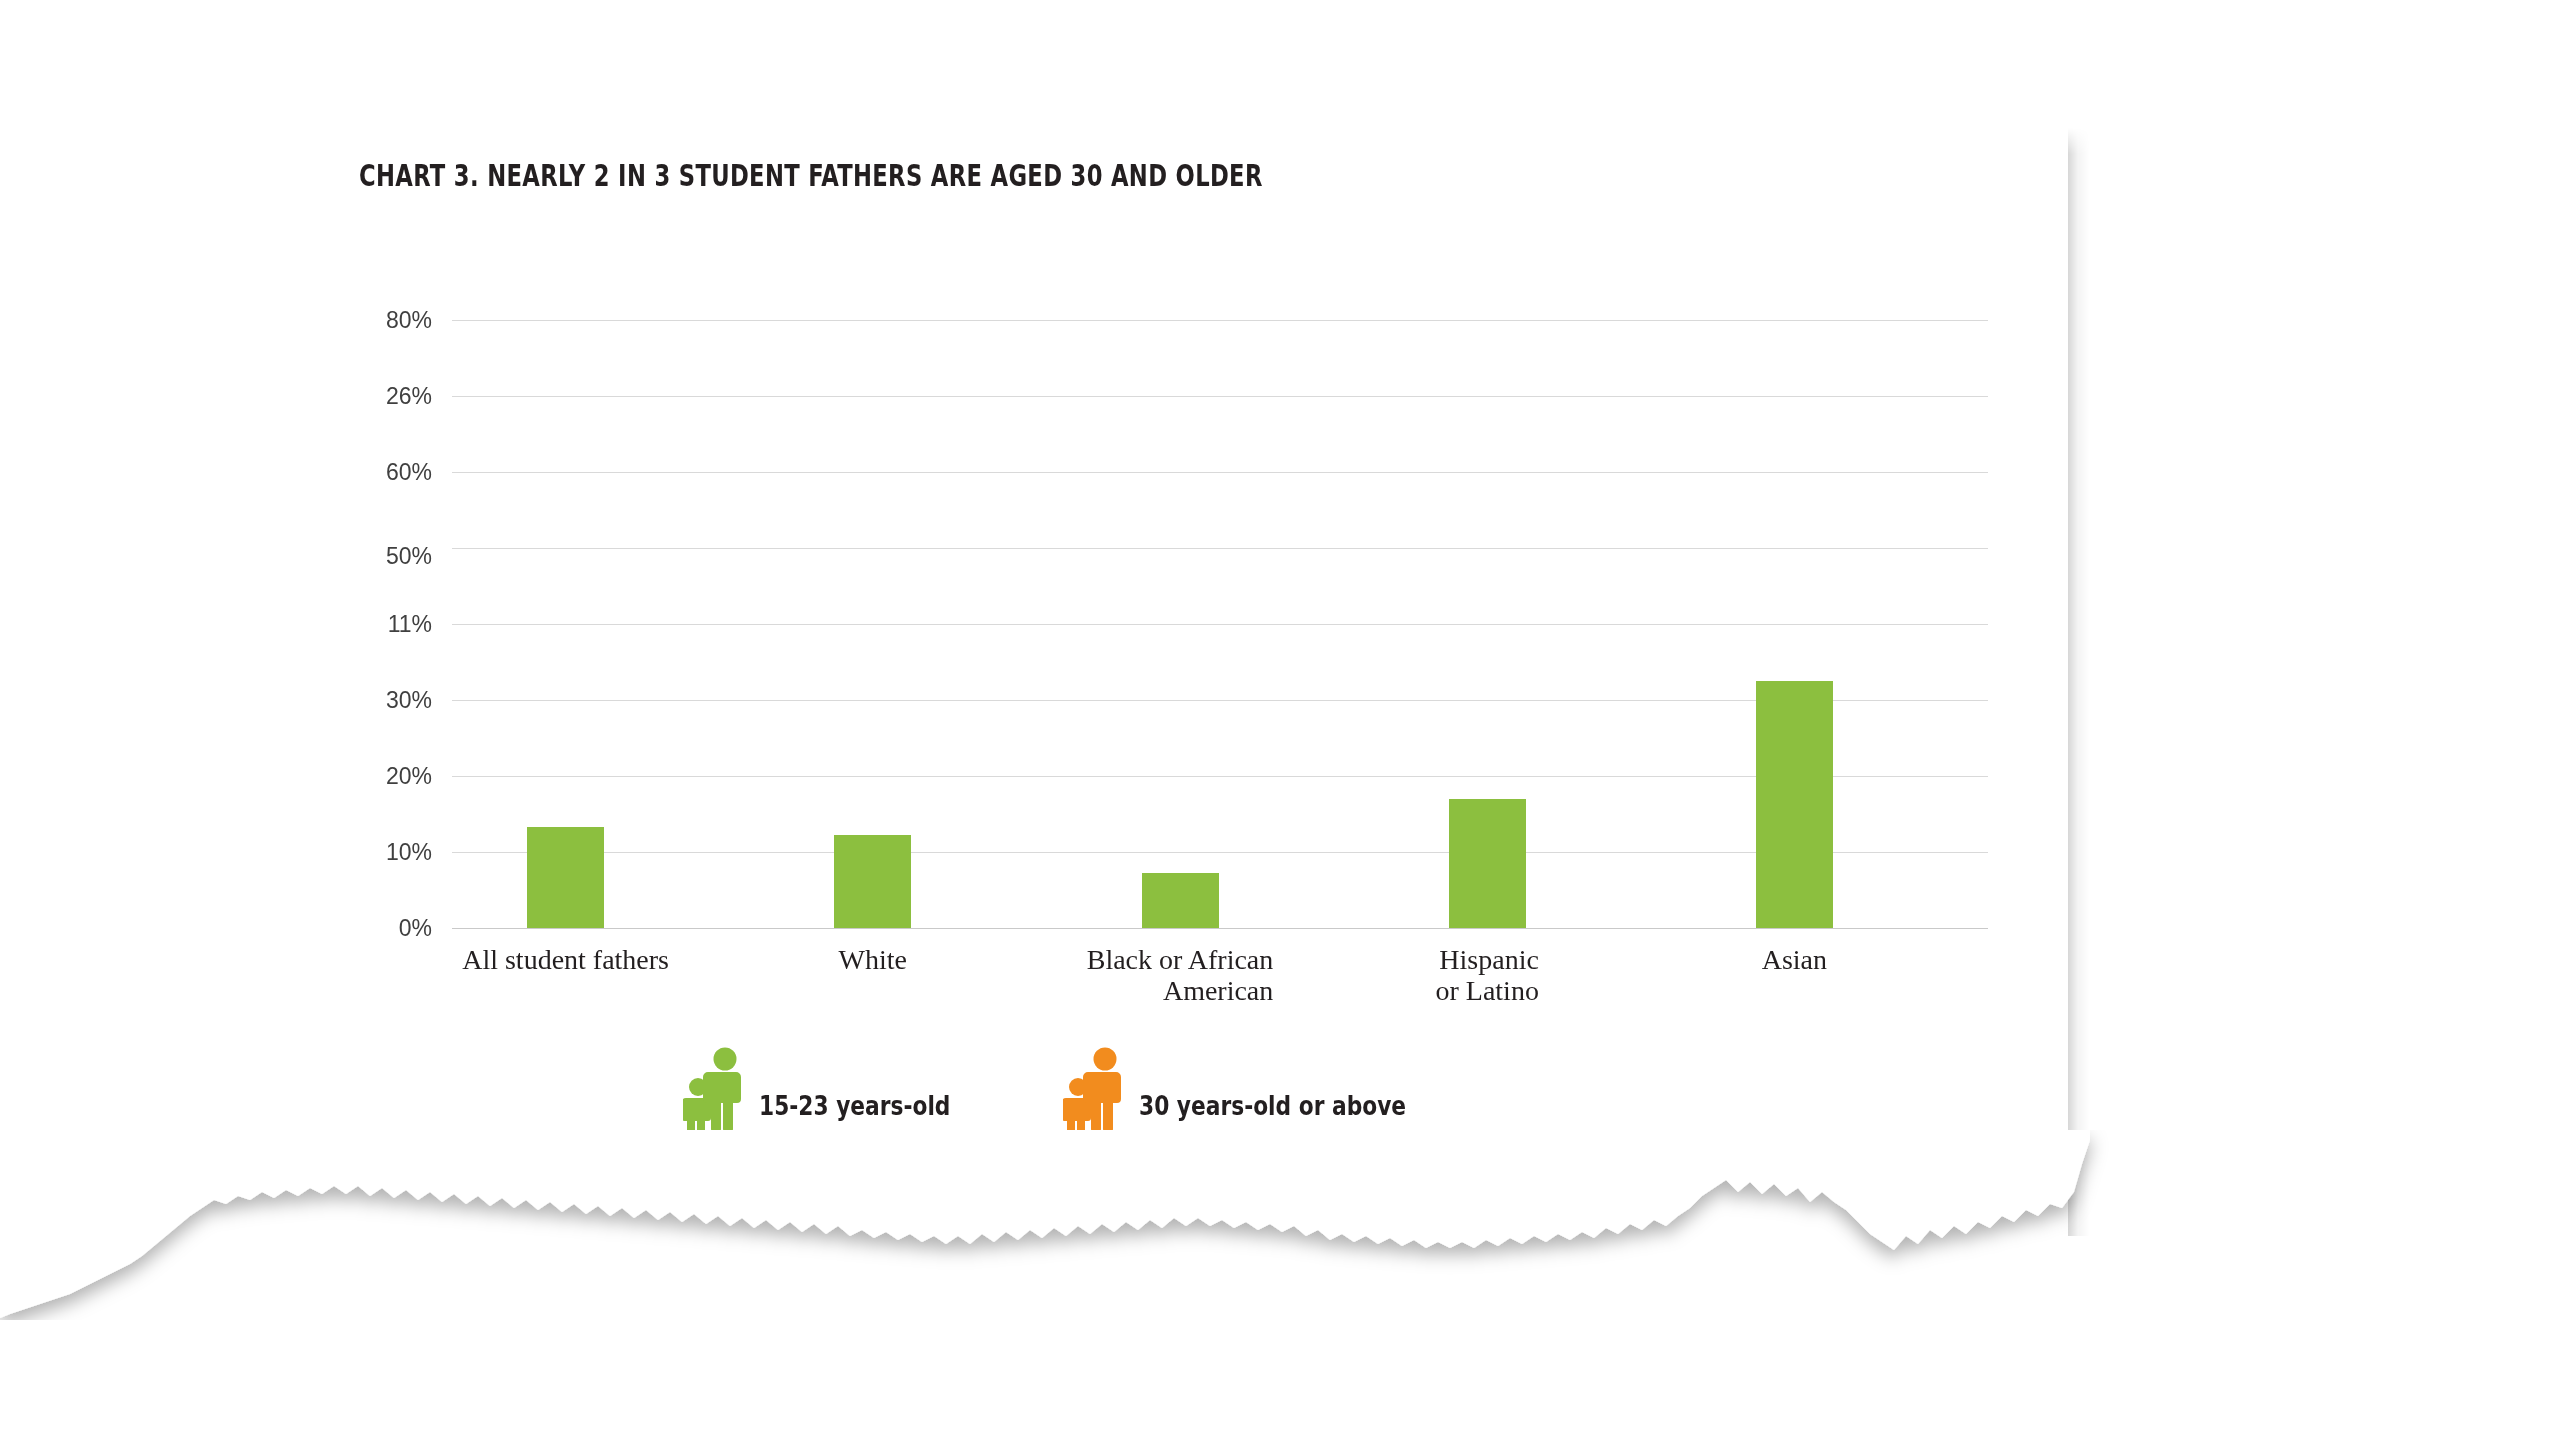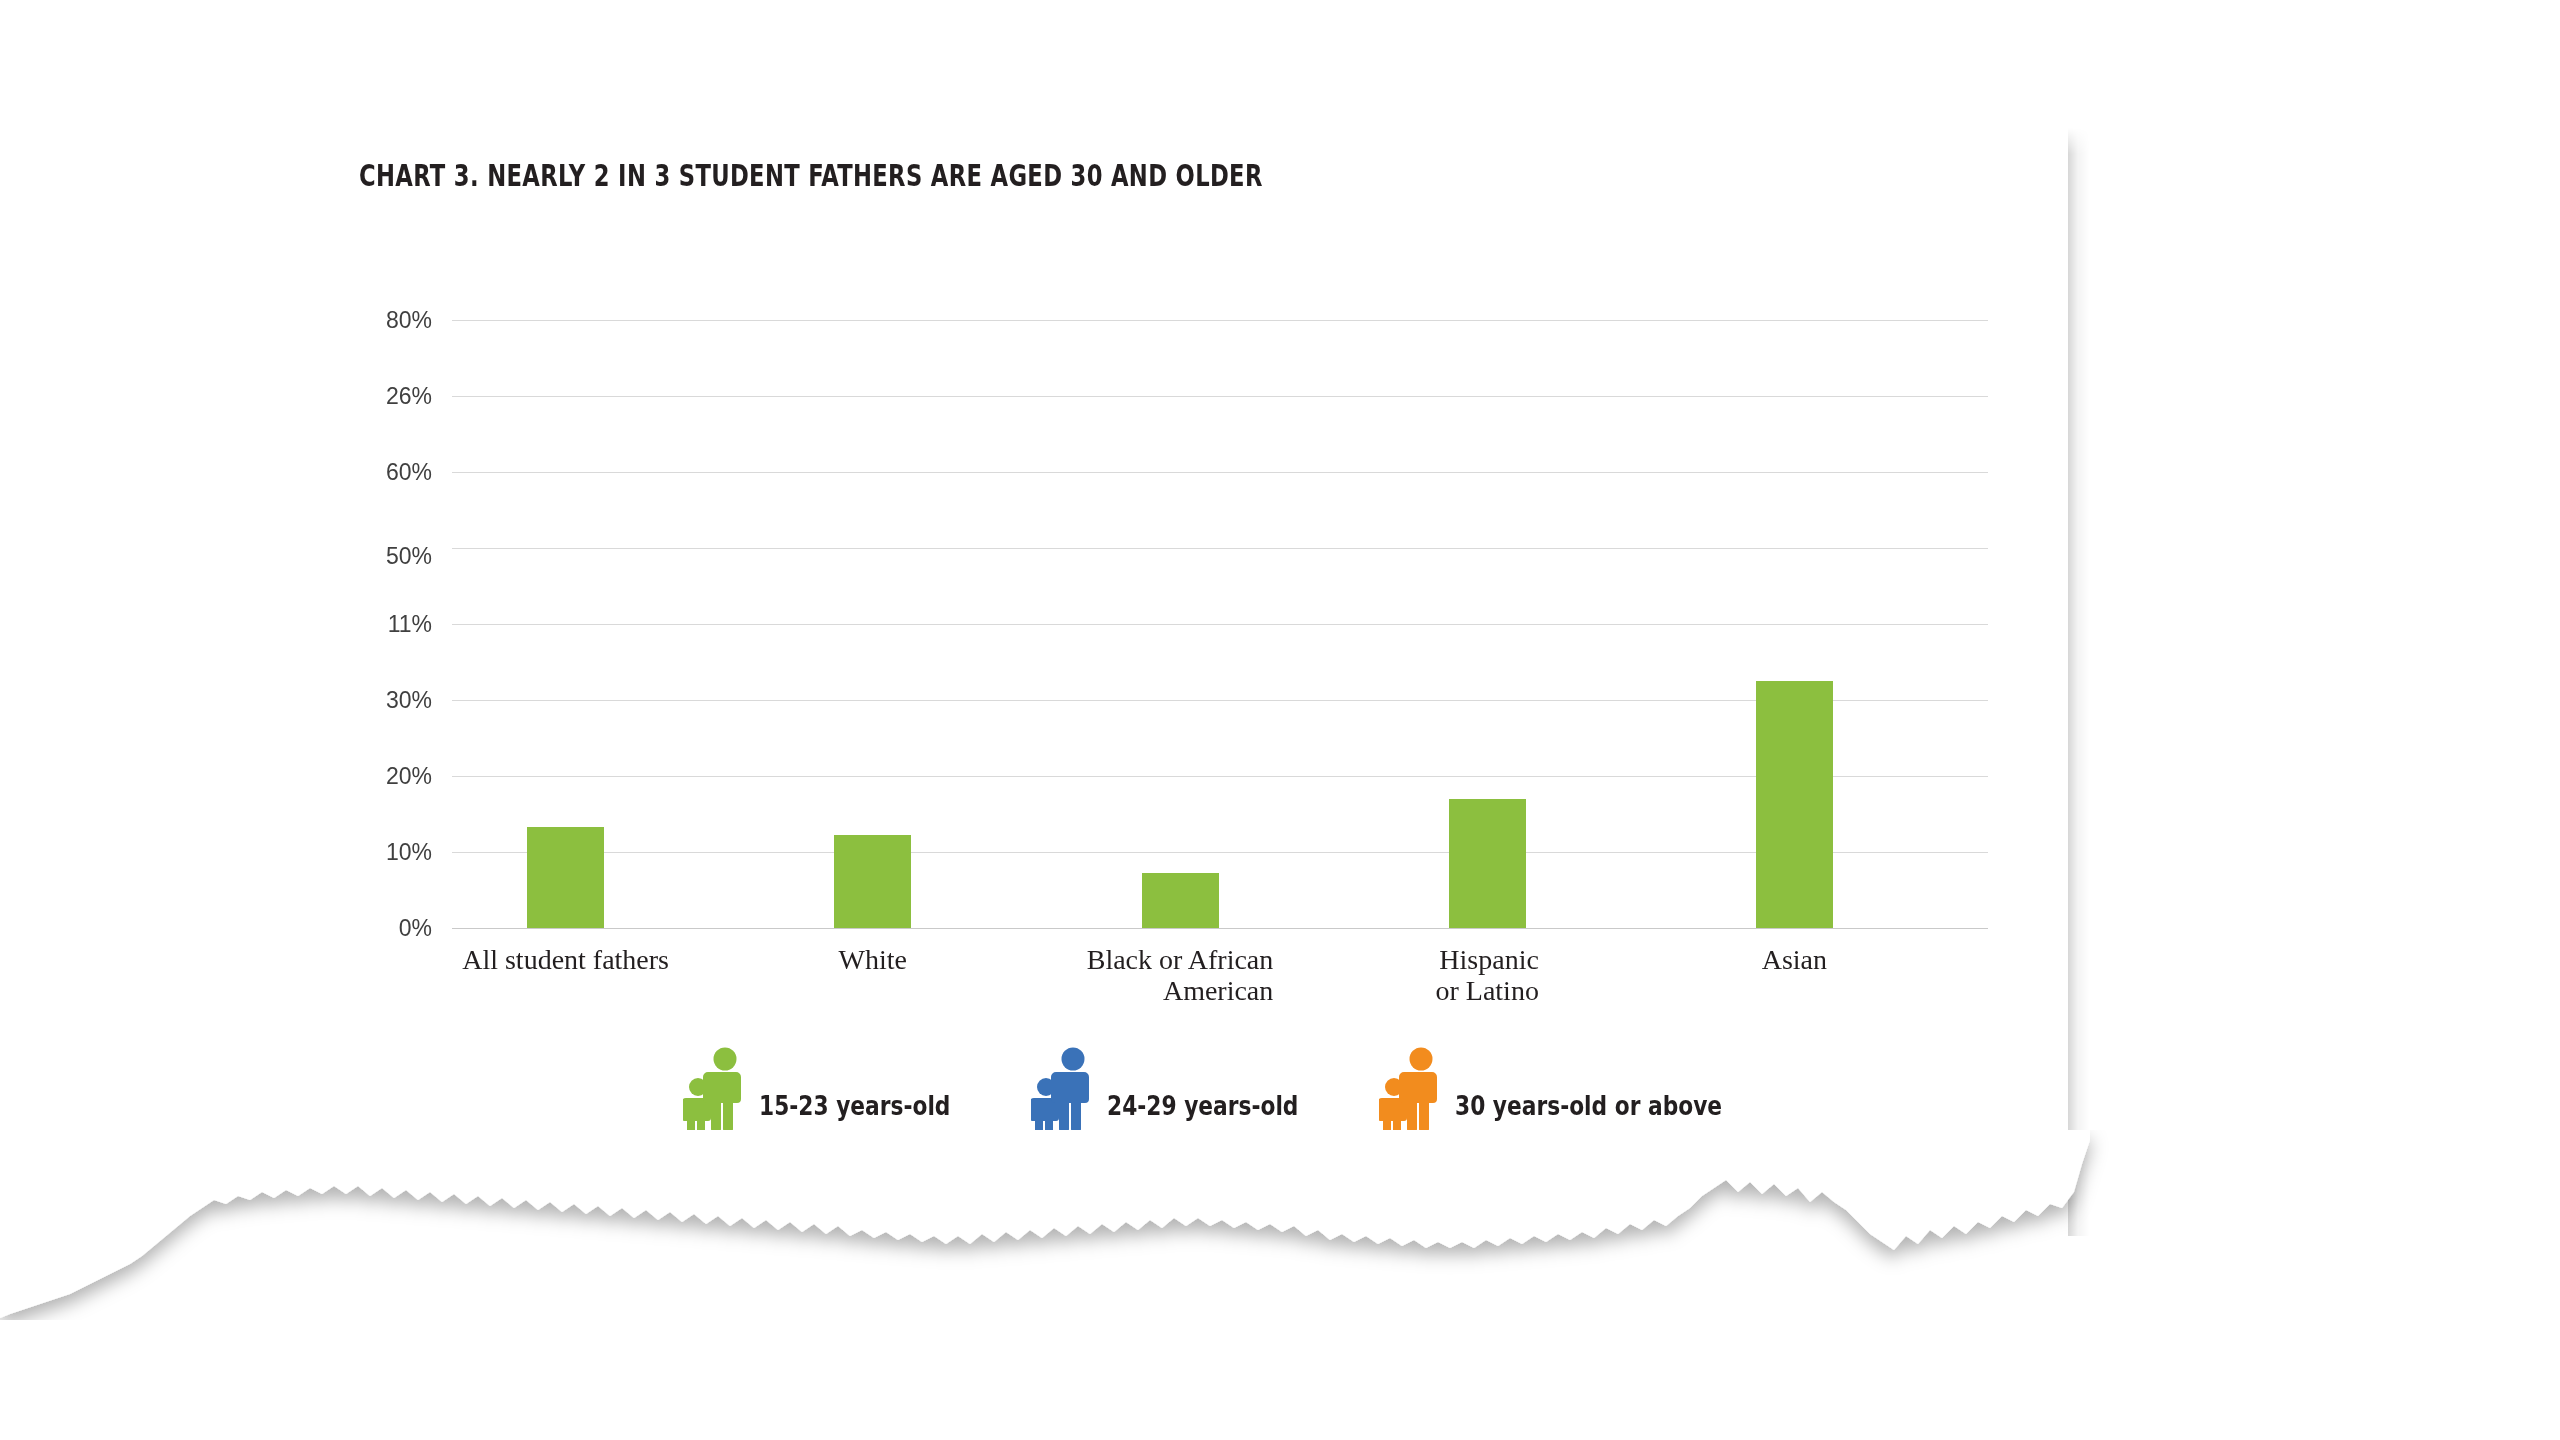--- a/index.html
+++ b/index.html
@@ -72,21 +72,21 @@
     line-height:31px;
     white-space:pre-line;
     transform:translateX(-50%);
     font-family:Liberation Serif, serif;
   }
   .xlabels-layer{position:absolute;left:452px;top:944px;width:1536px;height:90px;}
 
   
   .legend{
     position:absolute;left:683px;top:1045px;
-    display:flex;align-items:center;gap:66px;
+    display:flex;align-items:center;gap:98px;
   }
   .legend-item{display:flex;align-items:flex-end;gap:13px;}
   .legend-icon{width:63px;height:88px;display:block;}
   .legend-label{
     font-family:"Liberation Sans Narrow","DejaVu Sans Condensed","Liberation Sans",sans-serif;
     font-weight:bold;font-size:26px;color:#231f20;
     white-space:nowrap;padding-bottom:12px;
     transform:scaleX(0.93);transform-origin:left bottom;
   }
 </style>
@@ -144,29 +144,20 @@
 
   <div class="legend" id="legend">
       <div class="legend-item">
         <svg class="legend-icon" viewBox="0 0 63 88">
           <circle cx="15" cy="42" r="9" fill="#8cbf3f"></circle>
           <path d="M6,53 h18 a4,4 0 0 1 4,4 v16 a3,3 0 0 1 -3,3 h-3 v9 a3,3 0 0 1 -3,3 h-2 a3,3 0 0 1 -3,-3 v-9 h-2 v9 a3,3 0 0 1 -3,3 h-2 a3,3 0 0 1 -3,-3 v-9 h-2 a3,3 0 0 1 -3,-3 v-16 a4,4 0 0 1 4,-4 z" fill="#8cbf3f"></path>
           <circle cx="42" cy="14" r="11.5" fill="#8cbf3f"></circle>
           <path d="M31,27 h22 a5,5 0 0 1 5,5 v22 a4,4 0 0 1 -4,4 h-4 v26 a4,4 0 0 1 -4,4 h-2 a4,4 0 0 1 -4,-4 v-26 h-2 v26 a4,4 0 0 1 -4,4 h-2 a4,4 0 0 1 -4,-4 v-26 h-4 a4,4 0 0 1 -4,-4 v-22 a5,5 0 0 1 5,-5 z" fill="#8cbf3f"></path>
         </svg>
         <span class="legend-label">15-23 years-old</span>
-      </div>
-      <div class="legend-item">
-        <svg class="legend-icon" viewBox="0 0 63 88">
-          <circle cx="15" cy="42" r="9" fill="#3a72b8"></circle>
-          <path d="M6,53 h18 a4,4 0 0 1 4,4 v16 a3,3 0 0 1 -3,3 h-3 v9 a3,3 0 0 1 -3,3 h-2 a3,3 0 0 1 -3,-3 v-9 h-2 v9 a3,3 0 0 1 -3,3 h-2 a3,3 0 0 1 -3,-3 v-9 h-2 a3,3 0 0 1 -3,-3 v-16 a4,4 0 0 1 4,-4 z" fill="#3a72b8"></path>
-          <circle cx="42" cy="14" r="11.5" fill="#3a72b8"></circle>
-          <path d="M31,27 h22 a5,5 0 0 1 5,5 v22 a4,4 0 0 1 -4,4 h-4 v26 a4,4 0 0 1 -4,4 h-2 a4,4 0 0 1 -4,-4 v-26 h-2 v26 a4,4 0 0 1 -4,4 h-2 a4,4 0 0 1 -4,-4 v-26 h-4 a4,4 0 0 1 -4,-4 v-22 a5,5 0 0 1 5,-5 z" fill="#3a72b8"></path>
-        </svg>
-        <span class="legend-label">24-29 years-old</span>
       </div>
       <div class="legend-item">
         <svg class="legend-icon" viewBox="0 0 63 88">
           <circle cx="15" cy="42" r="9" fill="#f28c1e"></circle>
           <path d="M6,53 h18 a4,4 0 0 1 4,4 v16 a3,3 0 0 1 -3,3 h-3 v9 a3,3 0 0 1 -3,3 h-2 a3,3 0 0 1 -3,-3 v-9 h-2 v9 a3,3 0 0 1 -3,3 h-2 a3,3 0 0 1 -3,-3 v-9 h-2 a3,3 0 0 1 -3,-3 v-16 a4,4 0 0 1 4,-4 z" fill="#f28c1e"></path>
           <circle cx="42" cy="14" r="11.5" fill="#f28c1e"></circle>
           <path d="M31,27 h22 a5,5 0 0 1 5,5 v22 a4,4 0 0 1 -4,4 h-4 v26 a4,4 0 0 1 -4,4 h-2 a4,4 0 0 1 -4,-4 v-26 h-2 v26 a4,4 0 0 1 -4,4 h-2 a4,4 0 0 1 -4,-4 v-26 h-4 a4,4 0 0 1 -4,-4 v-22 a5,5 0 0 1 5,-5 z" fill="#f28c1e"></path>
         </svg>
         <span class="legend-label">30 years-old or above</span>
       </div>

